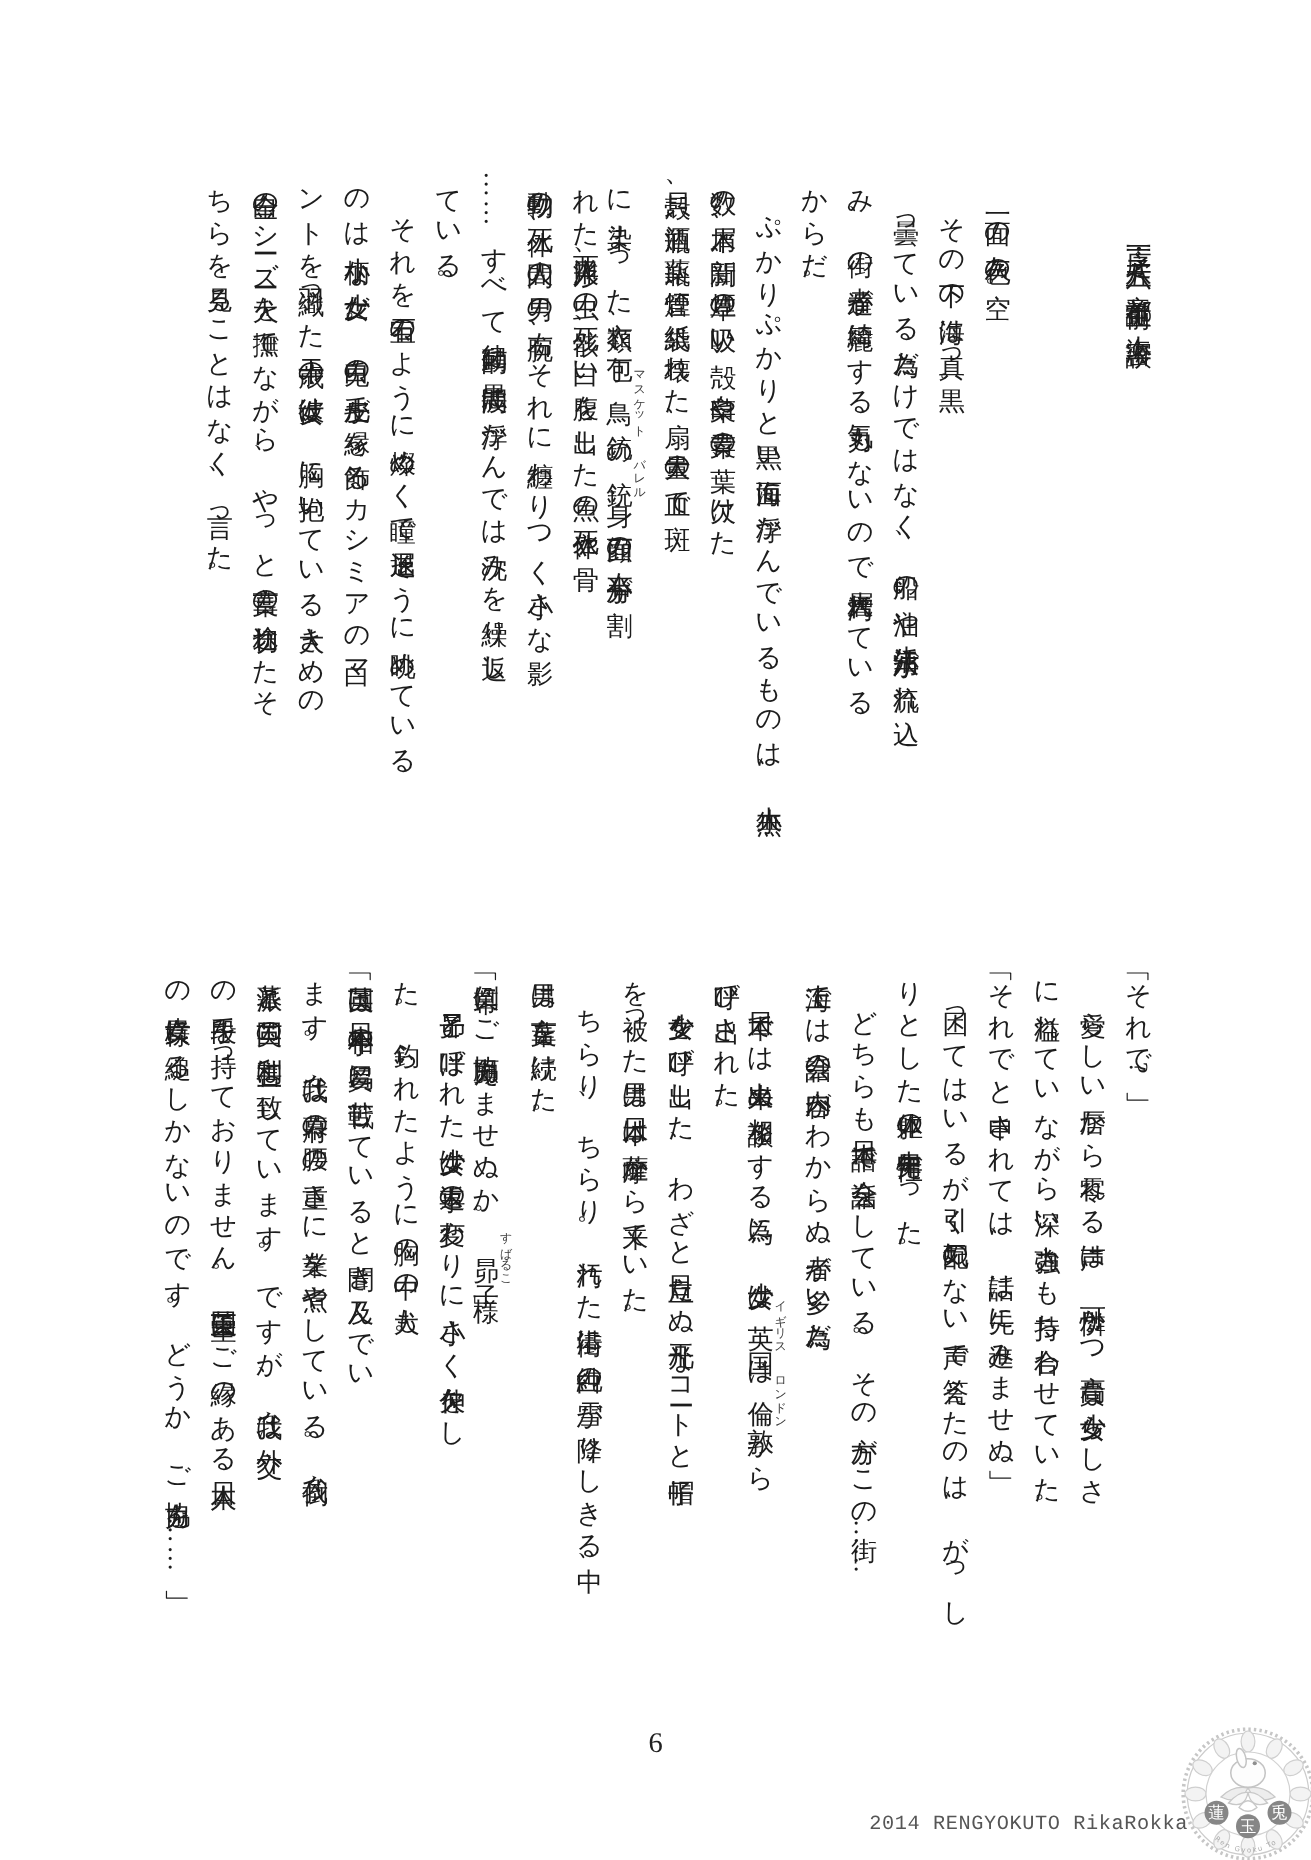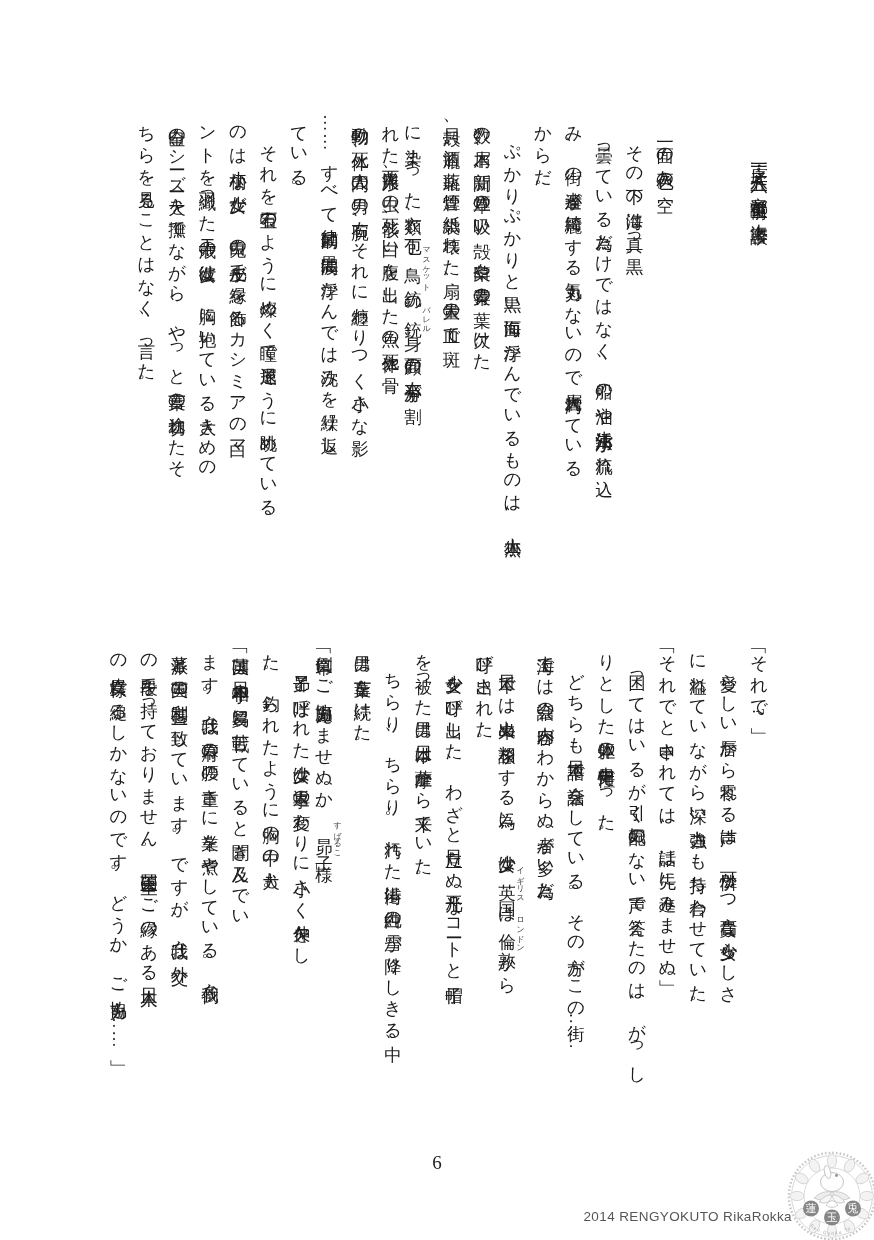--- a/index.html
+++ b/index.html
@@ -25,21 +25,21 @@
   .indent-1{text-indent:19px;}
   .indent-2{text-indent:38px;}
   ruby{ruby-position:over;}
   rt{font-size:8px;letter-spacing:0;color:#3a3a3a;}
   .page-number{
     position:absolute;top:1152px;left:0;width:874px;
     text-align:center;font-size:19px;color:#222;
   }
   .copyright{
     position:absolute;top:1209px;right:82px;
-    font-family:Liberation Sans, sans-serif;
+    font-family:Liberation Mono, monospace;
     font-size:13.5px;letter-spacing:0.4px;color:#565656;
   }
   .stamp{position:absolute;top:1150px;left:786px;width:92px;height:92px;}
 </style>
 </head>
 <body>
 
 <div class="page">
 
   <section class="vblock vblock-top">

